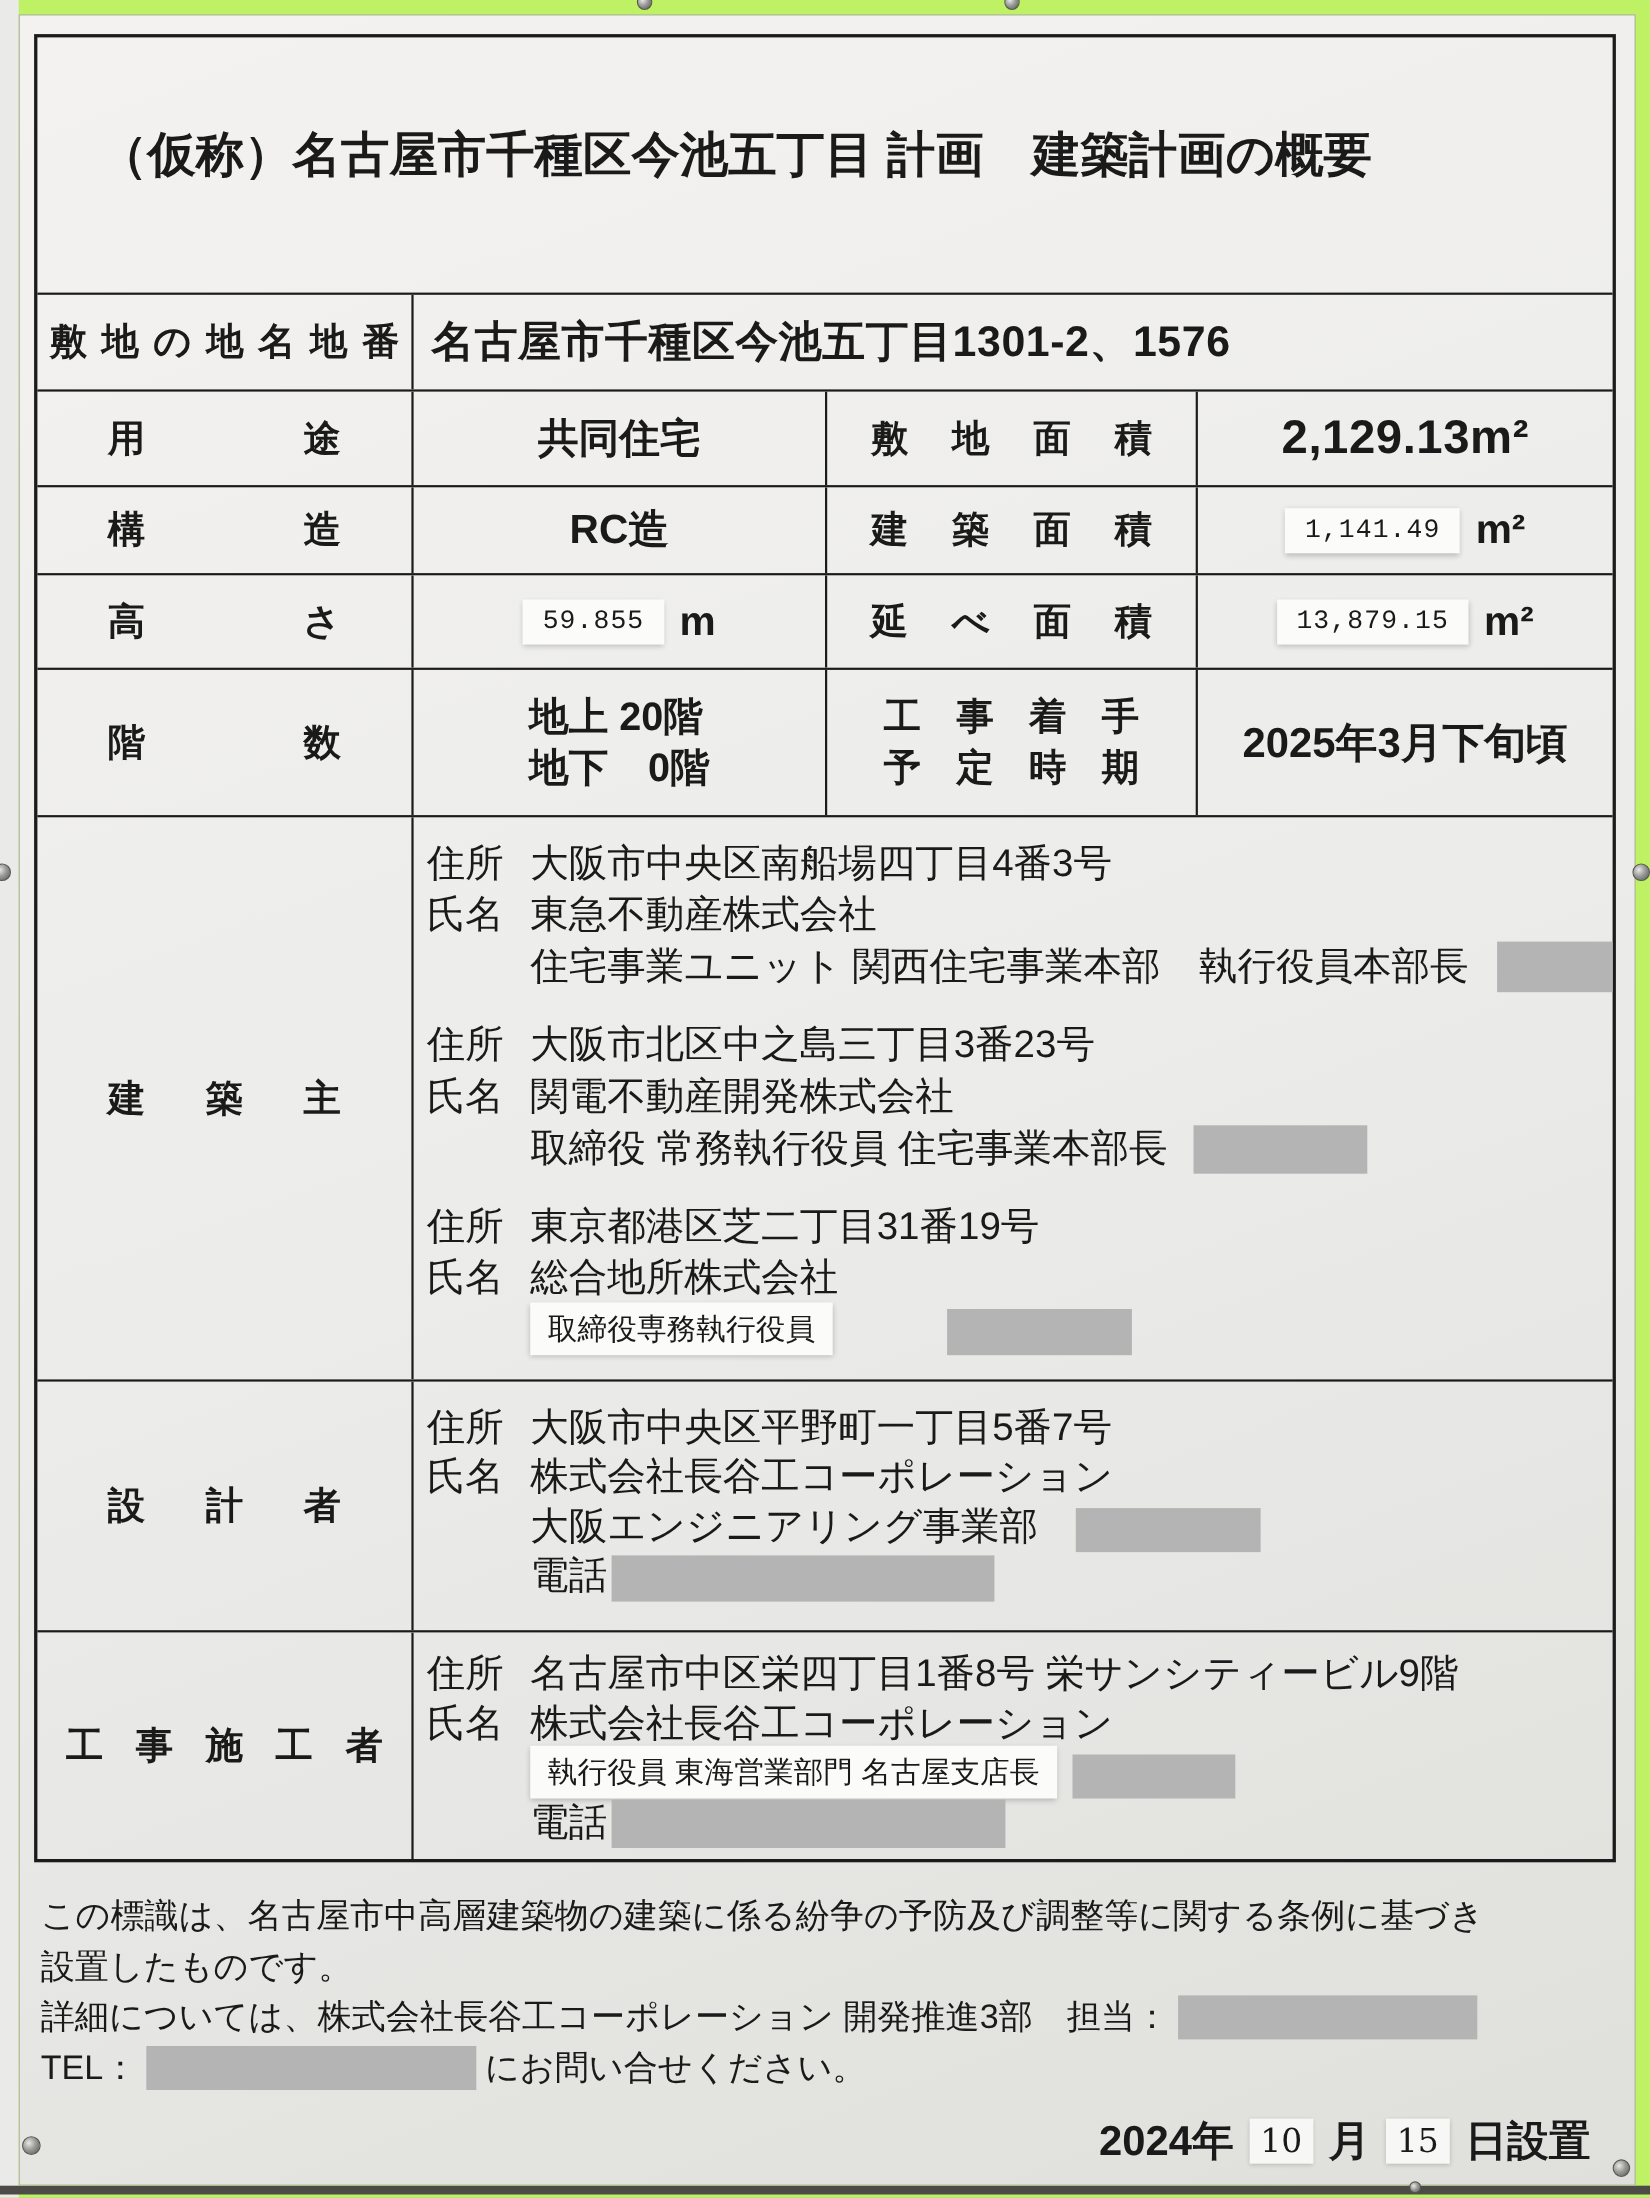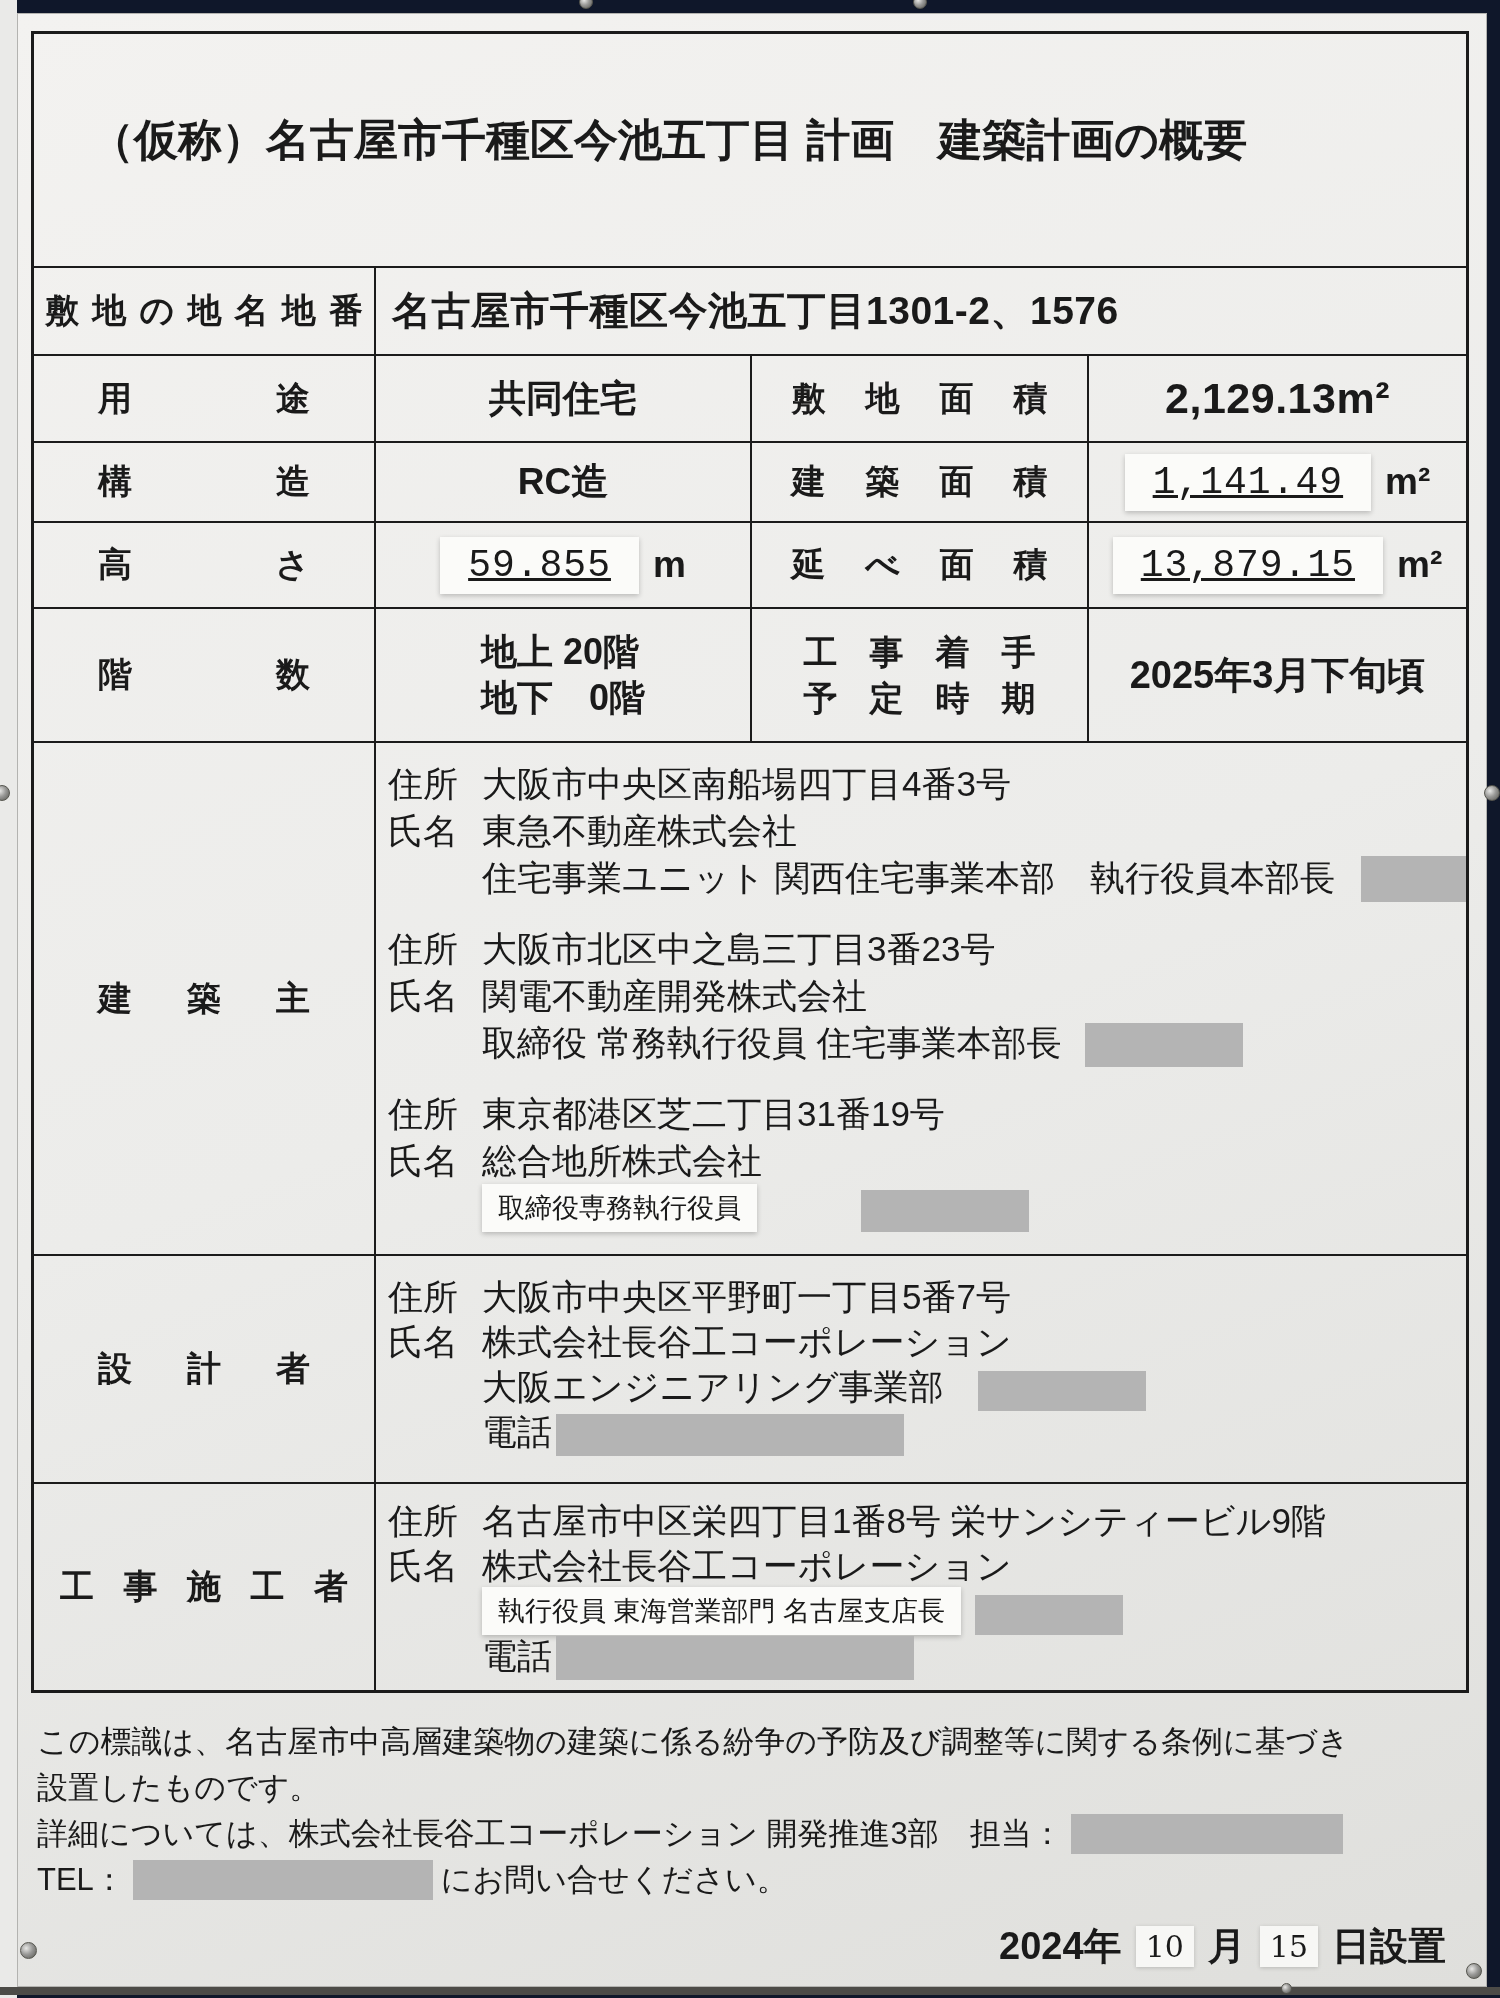--- a/index.html
+++ b/index.html
@@ -1,19 +1,19 @@
 <!DOCTYPE html>
 <html><head>
 <meta charset="utf-8">
 <style>
   * { box-sizing: border-box; margin: 0; padding: 0; }
   html,body { width:1500px; }
   body { font-family: "Liberation Sans", sans-serif; background:#9a9a98; }
 
-  .photo { position:relative; width:1500px; height:1998px; background:#0f172a; overflow:hidden; }
+  .photo { position:relative; width:1500px; height:1998px; background:#bef264; overflow:hidden; }
   .edge-left { position:absolute; left:0; top:0; width:17px; height:100%; background:#eaeae8; }
   .edge-bottom { position:absolute; left:0; bottom:3px; width:100%; height:8px; background:#4c4b47; }
 
   .board { position:absolute; left:17px; top:13px; width:1470px; height:1974px;
            background:linear-gradient(160deg,#f3f2f0 0%,#ececea 50%,#dfdfdc 100%);
            border:1px solid #b3b3b0; color:#1a1a1a; }
 
   
   .screw { position:absolute; border-radius:50%;
            background:radial-gradient(circle at 35% 35%, #e8e8e6 0%, #9a9a98 45%, #555550 100%);
@@ -52,22 +52,22 @@
   .wS { width:232px; line-height:46px; } 
 
   .val-site { font-size:39px; font-weight:600; padding-left:16px; letter-spacing:0.5px; }
   .val-big { font-size:37px; font-weight:600; }
   .val-area-print { font-size:43px; font-weight:600; letter-spacing:0.5px; }
   .val-date { font-size:38px; font-weight:600; }
 
   .floors-lines { text-align:left; font-size:36px; font-weight:600; line-height:46px; }
 
   .numpatch { background:#fbfbf9; box-shadow:0 2px 5px rgba(0,0,0,.22);
-              font-family:"Liberation Mono", monospace; font-size:38px; font-weight:500;
-              padding:7px 28px; letter-spacing:1px;text-decoration:underline; }
+              font-family:"Liberation Mono", monospace; font-size:24px; font-weight:500;
+              padding:7px 18px; letter-spacing:1px; }
   .unit { font-size:37px; font-weight:600; margin-left:14px; }
 
   
   .cContent { flex:1; padding-left:12px; font-size:35px; font-weight:500; }
   .pad-owner { padding-top:18px; }
   .pad-designer { padding-top:20px; }
   .pad-contractor { padding-top:16px; }
   .entry { margin-bottom:24px; }
   .line { display:flex; align-items:flex-end; height:47px; white-space:nowrap; }
   .rh-designer .line { height:45px; }

